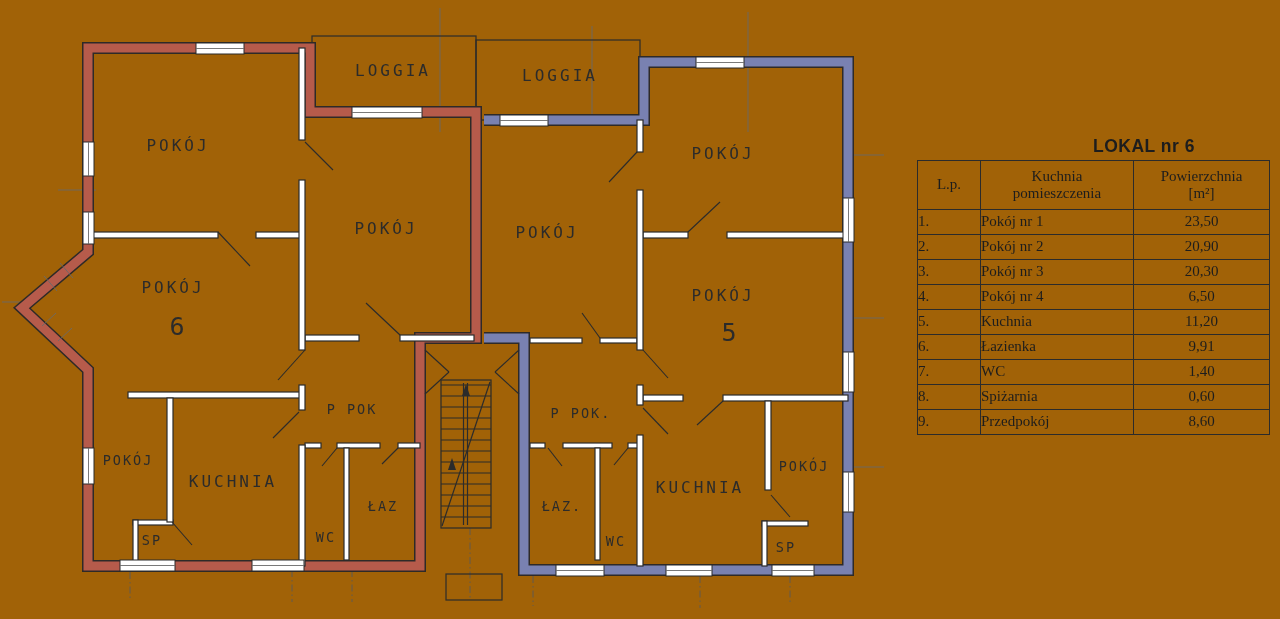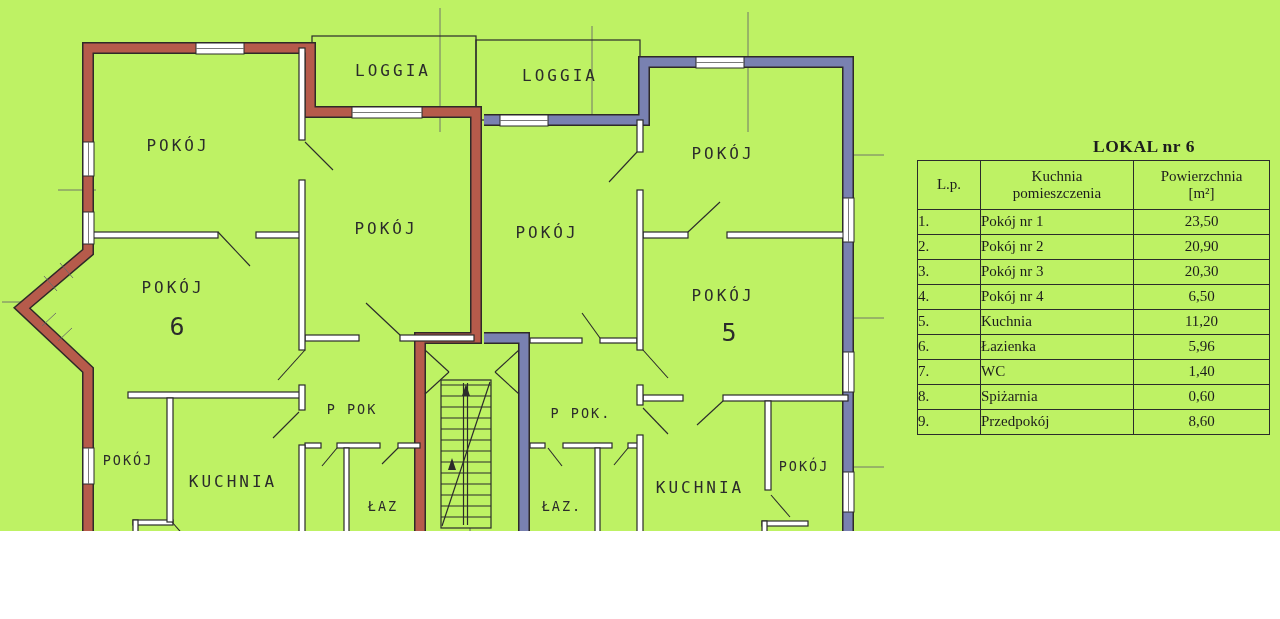--- a/index.html
+++ b/index.html
@@ -1,28 +1,28 @@
 <!DOCTYPE html>
 <html><head>
 <meta charset="utf-8">
 <style>
   html,body{margin:0;padding:0;background:#fff;}
-  .canvas{position:relative;width:1280px;height:531px;background:#bef264;overflow:hidden;
+  .canvas{position:relative;width:1280px;height:619px;background:#a16207;overflow:hidden;
           font-family:"Liberation Serif",serif;}
   svg{position:absolute;left:0;top:0;}
   .lbl{font-family:"DejaVu Sans Mono",monospace;fill:#2b2b2b;font-size:16px;letter-spacing:3px;}
   .lbl-sm{font-family:"DejaVu Sans Mono",monospace;fill:#2b2b2b;font-size:13.5px;letter-spacing:2px;}
   .num{font-family:"DejaVu Sans Mono",monospace;fill:#2b2b2b;font-size:25px;letter-spacing:0;}
   .wall{fill:#ffffff;stroke:#2b2b2b;stroke-width:1.2;}
   .win{fill:#ffffff;stroke:#2b2b2b;stroke-width:1;}
   .thin{stroke:#2b2b2b;stroke-width:1.2;fill:none;}
   .door{stroke:#2b2b2b;stroke-width:1.1;fill:none;}
   .dim{stroke:#6a6a6a;stroke-width:0.9;fill:none;}
   .dash{stroke:#5a5a5a;stroke-width:0.9;fill:none;stroke-dasharray:7 3 1.5 3;}
-  .lokal-title{position:absolute;left:1093px;top:136px;font-family:Liberation Serif, serif;
+  .lokal-title{position:absolute;left:1093px;top:136px;font-family:Liberation Sans, sans-serif;
                font-weight:bold;font-size:17.5px;color:#1d1d1d;letter-spacing:0.5px;}
   .area-table{position:absolute;left:917px;top:160px;border-collapse:collapse;table-layout:fixed;
               width:352px;font-family:"Liberation Serif",serif;color:#1d1d1d;}
   .area-table td,.area-table th{border:1.4px solid #2b2b2b;font-size:15px;font-weight:normal;
               padding:0;line-height:1.15;}
   .area-table thead th{height:48px;text-align:center;vertical-align:middle;}
   .area-table tbody td{height:24px;}
   .cell-lp{padding-left:8px;text-align:left;}
   .cell-name{padding-left:8px;text-align:left;margin-left:45px;}
   .cell-area{padding-right:10px;text-align:center;}
@@ -263,21 +263,21 @@
           <td class="cell-area">6,50</td>
         </tr>
       <tr>
           <td class="cell-lp">5.</td>
           <td class="cell-name">Kuchnia</td>
           <td class="cell-area">11,20</td>
         </tr>
       <tr>
           <td class="cell-lp">6.</td>
           <td class="cell-name">Łazienka</td>
-          <td class="cell-area">5,96</td>
+          <td class="cell-area">9,91</td>
         </tr>
       <tr>
           <td class="cell-lp">7.</td>
           <td class="cell-name">WC</td>
           <td class="cell-area">1,40</td>
         </tr>
       <tr>
           <td class="cell-lp">8.</td>
           <td class="cell-name">Spiżarnia</td>
           <td class="cell-area">0,60</td>

